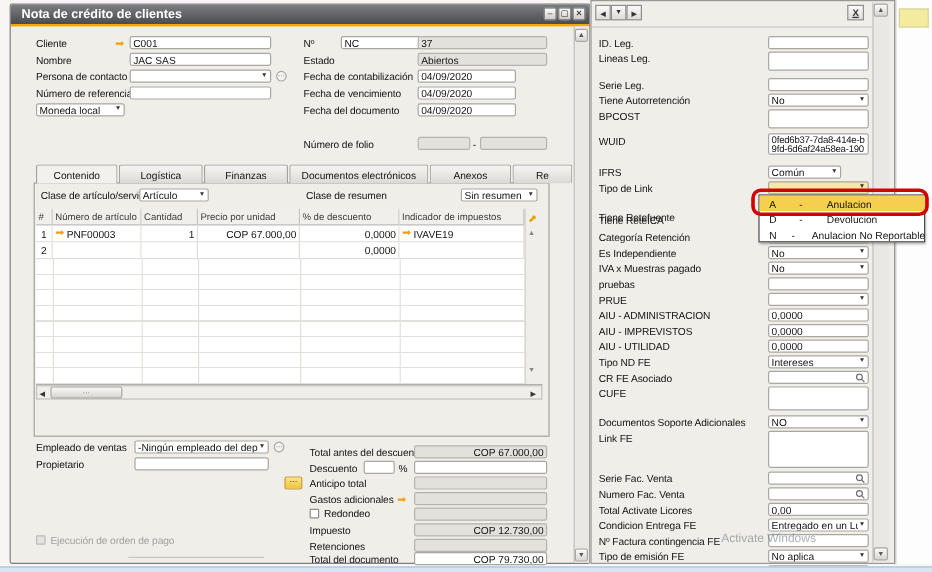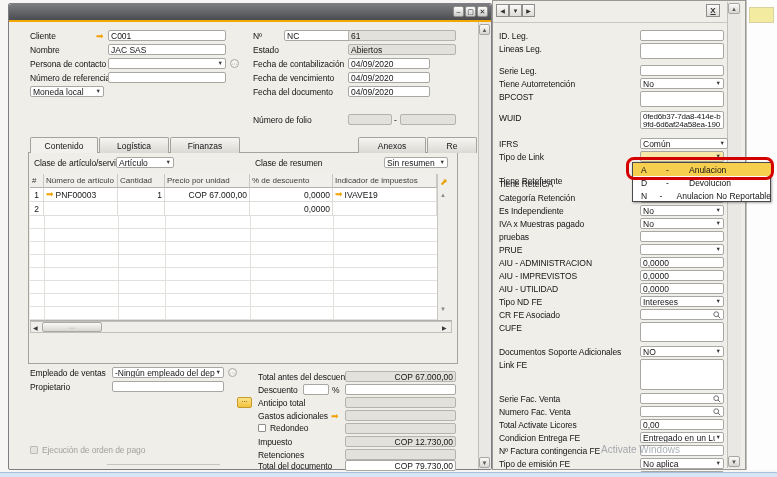--- a/index.html
+++ b/index.html
@@ -41,20 +41,21 @@
 .wm2{font-size:9.5px;color:rgba(100,110,122,.42);white-space:nowrap}
 .svgic{flex:none;margin-left:1px}
 </style>
 </head>
 <body>
 
 <div id="screen">
 
   <div class="a" style="left:8px;top:3px;width:484px;height:467px;background:#F0EEE9;border:1px solid #7E7E82;border-radius:2px"></div>
   <div class="a titlebar" style="left:9px;top:4px;width:482px;height:16px"></div>
+  <div class="a title" style="left:18px;top:6px">Nota de crédito de clientes</div>
   <div class="a wbtn" style="left:453px;top:6px;width:11px;height:11px">
       <span>–</span>
     </div>
   <div class="a wbtn" style="left:465px;top:6px;width:11px;height:11px">
       <span>▢</span>
     </div>
   <div class="a wbtn" style="left:477px;top:6px;width:11px;height:11px">
       <span>✕</span>
     </div>
   <div class="a" style="left:9px;top:20px;width:482px;height:2px;background:#F2A800"></div>
@@ -90,21 +91,21 @@
       <span class="cmbv">Moneda local</span>
       <span class="da">▼</span>
     </div>
 
   <div class="a lbl" style="left:253px;top:31px">Nº</div>
   <div class="a fld" style="left:284px;top:30px;width:78px">
       <span class="cmbv">NC</span>
       <span class="da">▼</span>
     </div>
   <div class="a fld ro" style="left:348px;top:30px;width:108px">
-      <span class="cmbv">61</span>
+      <span class="cmbv">37</span>
     </div>
   <div class="a lbl" style="left:253px;top:45px">Estado</div>
   <div class="a fld ro" style="left:348px;top:44px;width:108px">
       <span class="cmbv">Abiertos</span>
     </div>
   <div class="a lbl" style="left:253px;top:59px">Fecha de contabilización</div>
   <div class="a fld" style="left:348px;top:58px;width:82px">
       <span class="cmbv">04/09/2020</span>
     </div>
   <div class="a lbl" style="left:253px;top:73px">Fecha de vencimiento</div>
@@ -122,20 +123,23 @@
 
   <div class="a frame" style="left:28px;top:152px;width:430px;height:212px"></div>
   <div class="tab on" style="left:30px;width:68px">
       <span>Contenido</span>
     </div>
   <div class="tab" style="left:99px;width:70px">
       <span>Logística</span>
     </div>
   <div class="tab" style="left:170px;width:70px">
       <span>Finanzas</span>
+    </div>
+  <div class="tab" style="left:241px;width:116px">
+      <span>Documentos electrónicos</span>
     </div>
   <div class="tab" style="left:358px;width:68px">
       <span>Anexos</span>
     </div>
   <div class="tab" style="left:427px;width:50px">
       <span>Re</span>
     </div>
 
   <div class="a lbl" style="left:34px;top:158px">Clase de artículo/servicio</div>
   <div class="a fld" style="left:116px;top:157px;width:58px">
@@ -263,21 +267,21 @@
   <div class="a rlbl" style="left:499px;top:79px">Tiene Autorretención</div>
   <div class="a fld" style="left:640px;top:78px;width:84px">
       <span class="cmbv">No</span>
       <span class="da">▼</span>
     </div>
   <div class="a rlbl" style="left:499px;top:92px">BPCOST</div>
   <div class="a fld" style="left:640px;top:91px;width:84px;height:16px"></div>
   <div class="a rlbl" style="left:499px;top:113px">WUID</div>
   <div class="a fld" style="left:640px;top:111px;width:84px;height:18px;font-size:8px;line-height:8px;word-break:break-all;white-space:normal;align-items:flex-start;padding-top:1px;letter-spacing:-0.2px">0fed6b37-7da8-414e-b9fd-6d6af24a58ea-19082</div>
   <div class="a rlbl" style="left:499px;top:139px">IFRS</div>
-  <div class="a fld" style="left:640px;top:138px;width:88px">
+  <div class="a fld" style="left:640px;top:138px;width:61px">
       <span class="cmbv">Común</span>
       <span class="da">▼</span>
     </div>
   <div class="a rlbl" style="left:499px;top:152px">Tipo de Link</div>
   <div class="a fld yellowfld" style="left:640px;top:151px;width:84px">
       <span class="cmbv"></span>
       <span class="da">▼</span>
     </div>
   <div class="a rlbl" style="left:499px;top:176px">Tiene Retefuente</div>
   <div class="a fld" style="left:640px;top:164px;width:84px">

